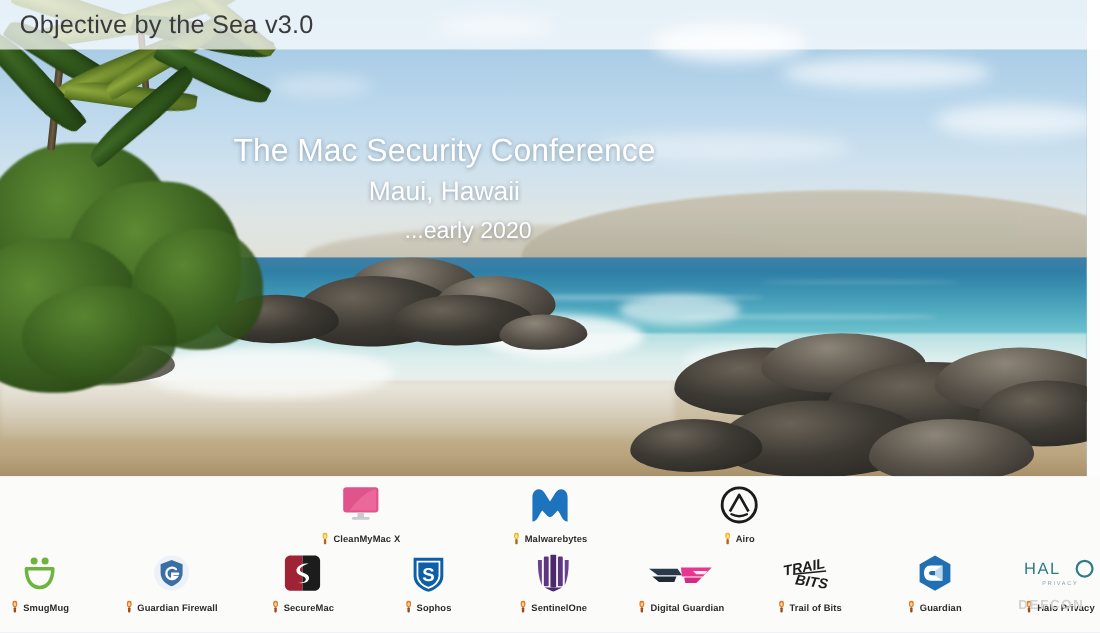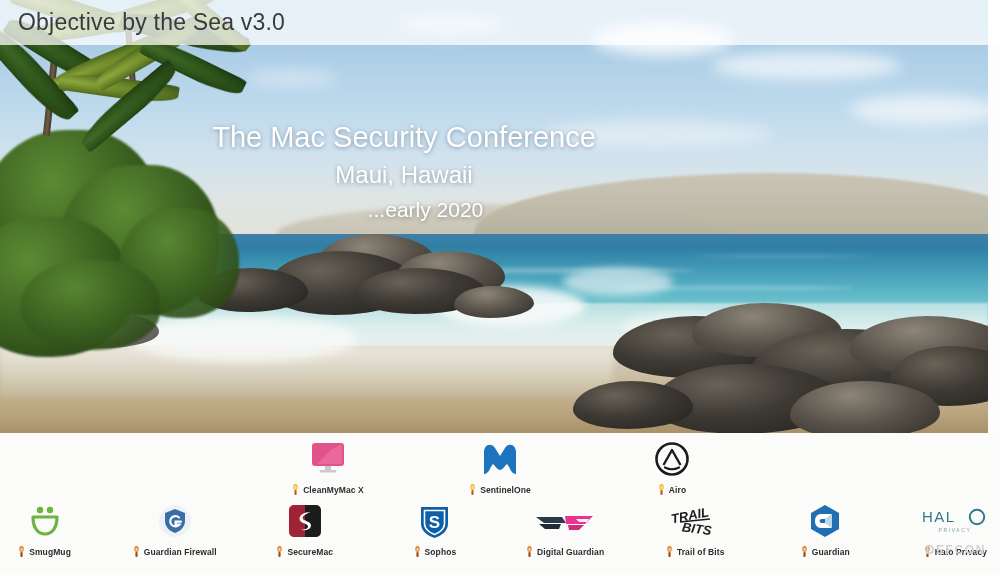--- a/index.html
+++ b/index.html
@@ -330,21 +330,21 @@
           <svg width="38" height="36" viewBox="0 0 38 36" aria-hidden="true">
             <path d="M3 33 L3 11 C3 4 10 1 14 7 L19 15 L24 7 C28 1 35 4 35 11 L35 33 C30 33 29 26 26 23 C23 26 21 29 19 29 C17 29 15 26 12 23 C9 26 8 33 3 33 Z" fill="#1e73be"></path>
           </svg>
         </div>
         <div class="sponsor-name-row">
           <svg class="torch" width="7" height="11" viewBox="0 0 7 11">
             <ellipse cx="3.5" cy="3" rx="2.2" ry="3" fill="#f0b429"></ellipse>
             <ellipse cx="3.5" cy="3.4" rx="1.1" ry="1.8" fill="#fde68a"></ellipse>
             <rect x="2.4" y="6" width="2.2" height="5" rx="1" fill="#b4651f"></rect>
           </svg>
-          <span class="sponsor-name">SentinelOne</span>
+          <span class="sponsor-name">Malwarebytes</span>
         </div>
       </div>
 
       <div class="sponsor">
         <div class="sponsor-logo">
           <svg width="36" height="36" viewBox="0 0 36 36" aria-hidden="true">
             <circle cx="18" cy="18" r="15.5" fill="none" stroke="#1c1c1c" stroke-width="2.6"></circle>
             <path d="M9.5 24 L18 9 L26.5 24" fill="none" stroke="#1c1c1c" stroke-width="2.4" stroke-linejoin="round"></path>
             <path d="M11 26.5 Q18 30 25 26.5" fill="none" stroke="#1c1c1c" stroke-width="2.2" stroke-linecap="round"></path>
           </svg>
@@ -427,20 +427,40 @@
         <div class="sponsor-name-row">
           <svg class="torch" width="7" height="11" viewBox="0 0 7 11">
             <ellipse cx="3.5" cy="3" rx="2.2" ry="3" fill="#e07b2a"></ellipse>
             <ellipse cx="3.5" cy="3.4" rx="1.1" ry="1.8" fill="#fbd38d"></ellipse>
             <rect x="2.4" y="6" width="2.2" height="5" rx="1" fill="#9c4a1b"></rect>
           </svg>
           <span class="sponsor-name">Sophos</span>
         </div>
       </div>
 
+      <div class="sponsor">
+        <div class="sponsor-logo">
+          <svg width="32" height="34" viewBox="0 0 32 34" aria-hidden="true">
+            <rect x="13.4" y="0" width="5.2" height="30" rx="1" fill="#4b2a6b"></rect>
+            <rect x="7.4" y="2" width="4.4" height="27" rx="1" fill="#5d3580"></rect>
+            <rect x="20.2" y="2" width="4.4" height="27" rx="1" fill="#5d3580"></rect>
+            <path d="M2 5 C2 16 3 22 5.6 28 L5.6 5 Z" fill="#6b4090"></path>
+            <path d="M30 5 C30 16 29 22 26.4 28 L26.4 5 Z" fill="#6b4090"></path>
+            <path d="M8 30 L16 34 L24 30 Z" fill="#4b2a6b"></path>
+          </svg>
+        </div>
+        <div class="sponsor-name-row">
+          <svg class="torch" width="7" height="11" viewBox="0 0 7 11">
+            <ellipse cx="3.5" cy="3" rx="2.2" ry="3" fill="#e07b2a"></ellipse>
+            <ellipse cx="3.5" cy="3.4" rx="1.1" ry="1.8" fill="#fbd38d"></ellipse>
+            <rect x="2.4" y="6" width="2.2" height="5" rx="1" fill="#9c4a1b"></rect>
+          </svg>
+          <span class="sponsor-name">SentinelOne</span>
+        </div>
+      </div>
 
       <div class="sponsor">
         <div class="sponsor-logo">
           <svg width="60" height="26" viewBox="0 0 60 26" aria-hidden="true">
             <path d="M1 9 L27 9 L31 15 L9 15 Z" fill="#2b3a4a"></path>
             <path d="M4 16 L26 16 L24 21 L10 21 Z" fill="#1f2c38"></path>
             <path d="M30 8 L58 8 L50 16 L31 16 Z" fill="#e8368f"></path>
             <path d="M33 17 L49 17 L44 22 L34 22 Z" fill="#d62a80"></path>
             <path d="M41 11 L54 11 L52 14 L44 14 Z" fill="#ffffff" opacity=".9"></path>
           </svg>

